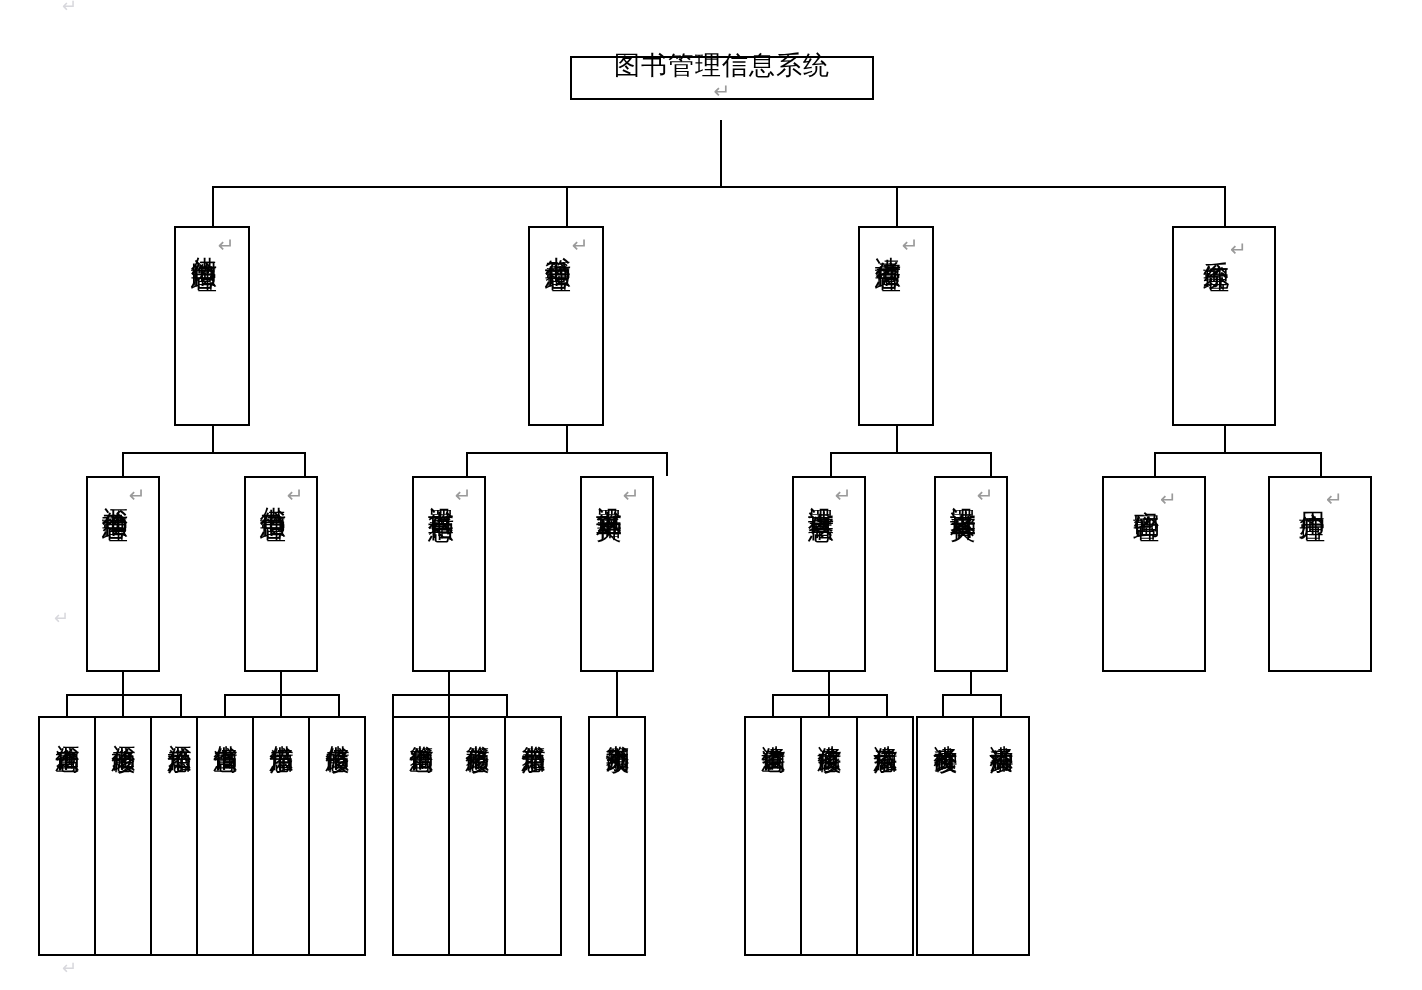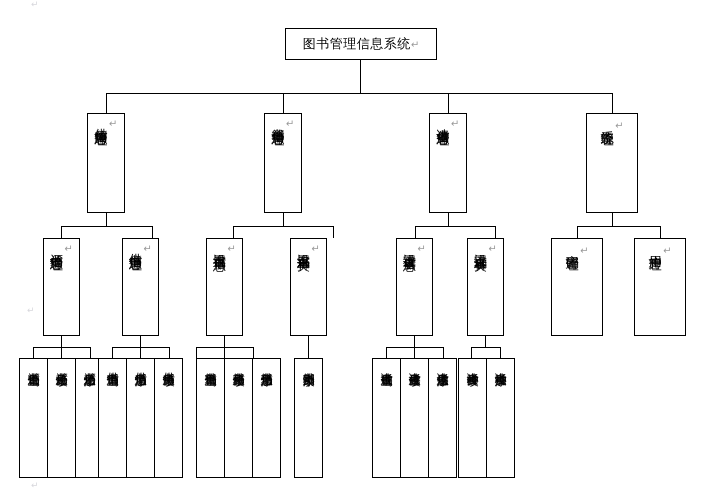--- a/index.html
+++ b/index.html
@@ -104,21 +104,21 @@
 </style>
 </head>
 <body>
 
 <div id="canvas">
 
   <div class="stray-mark" style="left:31px; top:-1px;">↵</div>
   <div class="stray-mark" style="left:31px; top:480px;">↵</div>
   <div class="stray-mark" style="left:27px; top:305px;">↵</div>
 
-  <div class="node horiz" style="left:285px; top:28px; width:152px; height:32px;">
+  <div class="node horiz" style="left:285px; top:28px; width:152px; height:22px;flex-direction:column;">
     <span class="label">图书管理信息系统</span>
       <span class="pilcrow">↵</span>
   </div>
 
   <div class="line v" style="left:360px; top:60px; height:33px;"></div>
   <div class="line h" style="left:106px; top:93px; width:506px;"></div>
 
   <div class="line v" style="left:106px; top:93px; height:20px;"></div>
   <div class="line v" style="left:283px; top:93px; height:20px;"></div>
   <div class="line v" style="left:448px; top:93px; height:20px;"></div>

